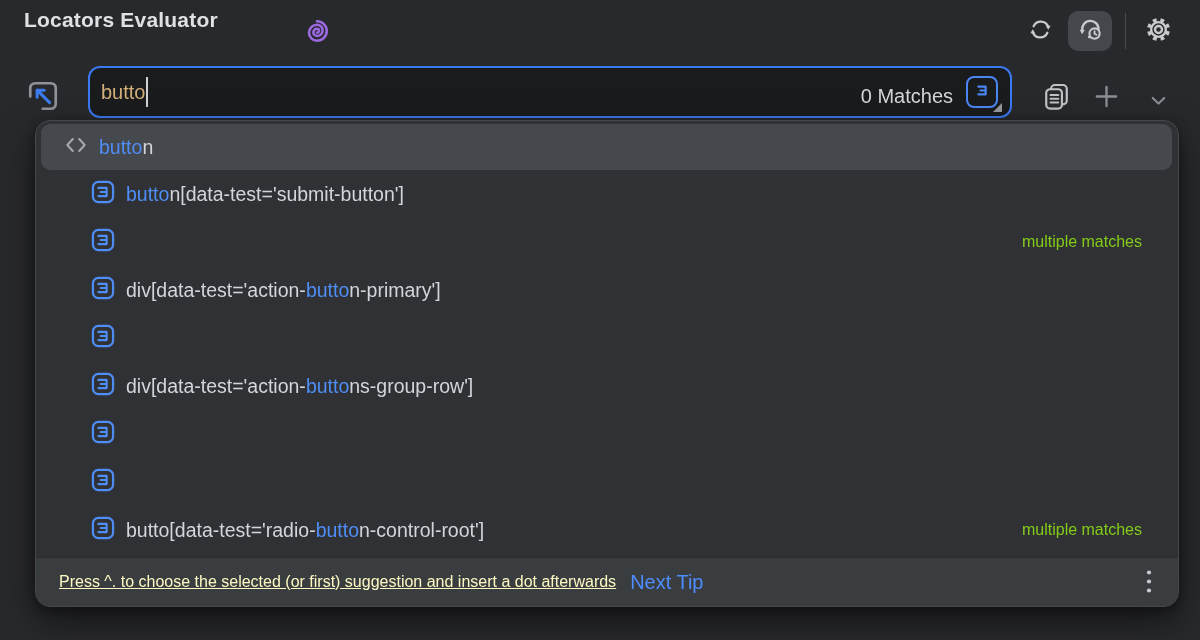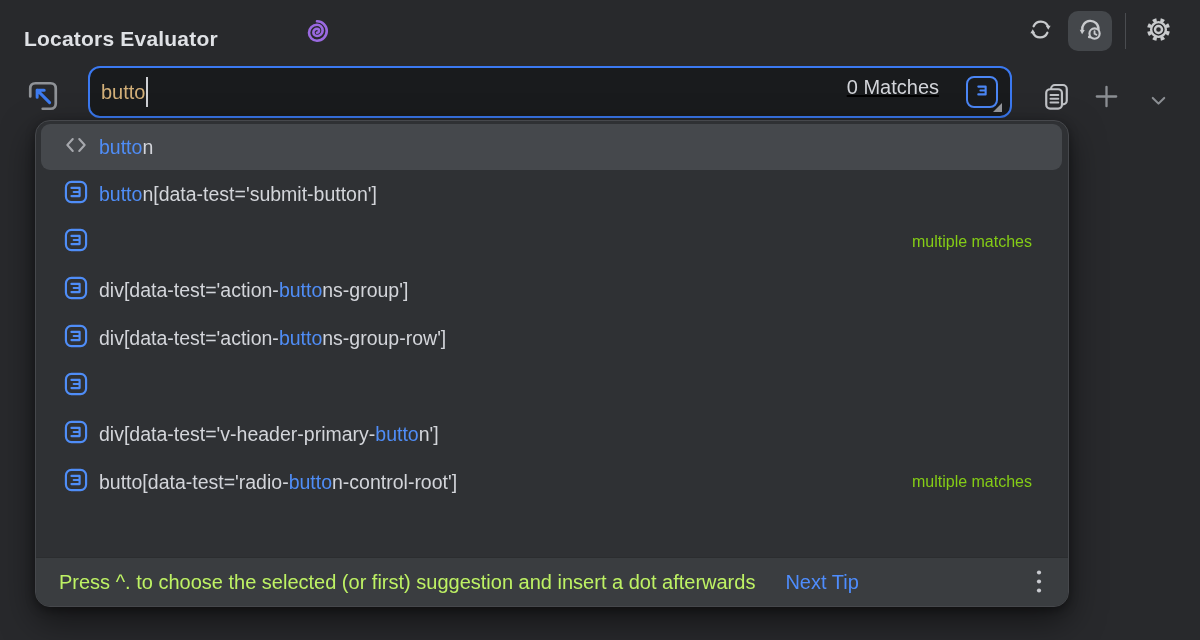--- a/index.html
+++ b/index.html
@@ -7,21 +7,21 @@
   body {
     background:#28292c;
     font-family:"Liberation Sans", sans-serif;
     -webkit-font-smoothing:antialiased;
     position:relative;
   }
   .abs { position:absolute; }
 
   
   .title {
-    left:24px; top:27px;
+    left:24px; top:8px;
     font-size:21px; font-weight:700; color:#dfe1e5; letter-spacing:.2px;
   }
   .logo { left:302px; top:16px; width:30px; height:30px; }
   .iconbtn {
     width:40px; height:40px; border-radius:10px;
     display:flex; align-items:center; justify-content:center;
     cursor:pointer;
   }
   .iconbtn.active { background:#44474b; }
   #btn-refresh { left:1020px; top:11px; }
@@ -34,61 +34,61 @@
   .searchbox {
     left:88px; top:66px; width:924px; height:52px;
     background:#191b1d; border:2.5px solid #3b79f1; border-radius:12px;
     display:flex; align-items:center; padding:0 12px 0 11px;
   }
   .query { font-size:20px; color:#d3b079; white-space:pre; }
   .caret {
     display:inline-block; width:2px; height:30px; background:#cfd1d5;
     margin-left:1px; vertical-align:-7px;
   }
-  .search-right { margin-left:auto; display:flex; align-items:flex-start; gap:27px;text-decoration:underline; }
+  .search-right { margin-left:auto; display:flex; align-items:flex-end; gap:13px; }
   .matches { font-size:20px; color:#d3d5da; }
   .type-box {
     position:relative; width:32px; height:32px;
     border:2px solid #4b86f5; border-radius:8px;
     display:flex; align-items:center; justify-content:center; cursor:pointer;
   }
   .type-box svg.grip { position:absolute; right:-6px; bottom:-6px; }
   #btn-copy { left:1036px; top:78px; }
   #btn-add { left:1086px; top:78px; }
   #btn-collapse { left:1138px; top:82px; }
 
   
   .popup {
-    left:35px; top:120px; width:1034px; height:487px;
+    left:35px; top:120px; width:1144px; height:487px;
     background:#2f3134; border:1px solid #46484c; border-radius:15px;
     box-shadow:0 14px 34px rgba(0,0,0,.5), 0 3px 10px rgba(0,0,0,.35);
     display:flex; flex-direction:column;
   }
   .rows { flex:1; padding-top:3px; overflow:hidden; }
   .row {
     height:48px; display:flex; align-items:center;
-    padding-left:24px; padding-right:36px; position:relative; cursor:pointer;
+    padding-left:24px; padding-right:36px; position:relative; cursor:pointer;margin-left:27px;
   }
   .row.selected {
     height:46px; margin:0 6px 0 5px; padding-left:19px;
     background:#45484c; border-radius:9px;
   }
   .icon-slot { width:32px; display:flex; align-items:center; justify-content:center; margin-right:7px; flex:none; }
   .stext { font-size:19.5px; color:#d3d5da; white-space:pre; }
   .stext .m { color:#4f8df7; }
   .note { margin-left:auto; font-size:16px; color:#84cc16; }
 
   
   .hintbar {
     height:49px; flex:none; background:#3a3d40;
     border-top:1px solid #2b2d2f; border-radius:0 0 14px 14px;
     display:flex; align-items:center; padding:0 24px 0 23px;
   }
-  .hint-text { font-size:20px; color:#bef264; }
-  .next-tip { font-size:20px; color:#4e8dfd; margin-left:30px; cursor:pointer; }
+  .hint-text { font-size:16px; color:#fef9c3;text-decoration:underline; }
+  .next-tip { font-size:20px; color:#4e8dfd; margin-left:14px; cursor:pointer; }
   .kebab { margin-left:auto; cursor:pointer; display:flex; align-items:center; }
 </style>
 </head>
 <body>
 
 <div class="abs title">Locators Evaluator</div>
 
 <span class="abs logo">
   <svg viewBox="0 0 24 24" width="30" height="30" fill="none" stroke="#9a69e0" stroke-width="2.1" stroke-linecap="round">
     <path d="M12 4.2 A7.8 7.8 0 0 1 12 19.8 A6.4 6.4 0 0 1 12 7 A4.5 4.5 0 0 1 12 16 A2.9 2.9 0 0 1 12 10.2 A1.6 1.6 0 0 1 12 13.4"></path>
@@ -224,21 +224,33 @@
       <div class="row">
     <span class="icon-slot">
 
       <span>
         <svg viewBox="0 0 20 20" width="24" height="24" fill="none" stroke="#4f8df7" stroke-width="1.8" stroke-linecap="round">
           <rect x="1.6" y="1.6" width="16.8" height="16.8" rx="4.6"></rect>
           <path d="M6.2 6.6 H13 M8.1 10 H13 M6.2 13.4 H13 M13 6.6 V13.4"></path>
         </svg>
       </span>
     </span>
-    <span class="stext"><span>div[data-test='action-</span><span class="m">butto</span><span>ns-group']</span></span>
+    <span class="stext"><span>div[data-test='action-</span><span class="m">butto</span><span>n-primary']</span></span>
+    <span class="note"></span>
+  </div>
+      <div class="row">
+    <span class="icon-slot">
+
+      <span>
+        <svg viewBox="0 0 20 20" width="24" height="24" fill="none" stroke="#4f8df7" stroke-width="1.8" stroke-linecap="round">
+          <rect x="1.6" y="1.6" width="16.8" height="16.8" rx="4.6"></rect>
+          <path d="M6.2 6.6 H13 M8.1 10 H13 M6.2 13.4 H13 M13 6.6 V13.4"></path>
+        </svg>
+      </span>
+    </span>
     <span class="note"></span>
   </div>
       <div class="row">
     <span class="icon-slot">
 
       <span>
         <svg viewBox="0 0 20 20" width="24" height="24" fill="none" stroke="#4f8df7" stroke-width="1.8" stroke-linecap="round">
           <rect x="1.6" y="1.6" width="16.8" height="16.8" rx="4.6"></rect>
           <path d="M6.2 6.6 H13 M8.1 10 H13 M6.2 13.4 H13 M13 6.6 V13.4"></path>
         </svg>
@@ -262,21 +274,20 @@
       <div class="row">
     <span class="icon-slot">
 
       <span>
         <svg viewBox="0 0 20 20" width="24" height="24" fill="none" stroke="#4f8df7" stroke-width="1.8" stroke-linecap="round">
           <rect x="1.6" y="1.6" width="16.8" height="16.8" rx="4.6"></rect>
           <path d="M6.2 6.6 H13 M8.1 10 H13 M6.2 13.4 H13 M13 6.6 V13.4"></path>
         </svg>
       </span>
     </span>
-    <span class="stext"><span>div[data-test='v-header-primary-</span><span class="m">butto</span><span>n']</span></span>
     <span class="note"></span>
   </div>
       <div class="row">
     <span class="icon-slot">
 
       <span>
         <svg viewBox="0 0 20 20" width="24" height="24" fill="none" stroke="#4f8df7" stroke-width="1.8" stroke-linecap="round">
           <rect x="1.6" y="1.6" width="16.8" height="16.8" rx="4.6"></rect>
           <path d="M6.2 6.6 H13 M8.1 10 H13 M6.2 13.4 H13 M13 6.6 V13.4"></path>
         </svg>

